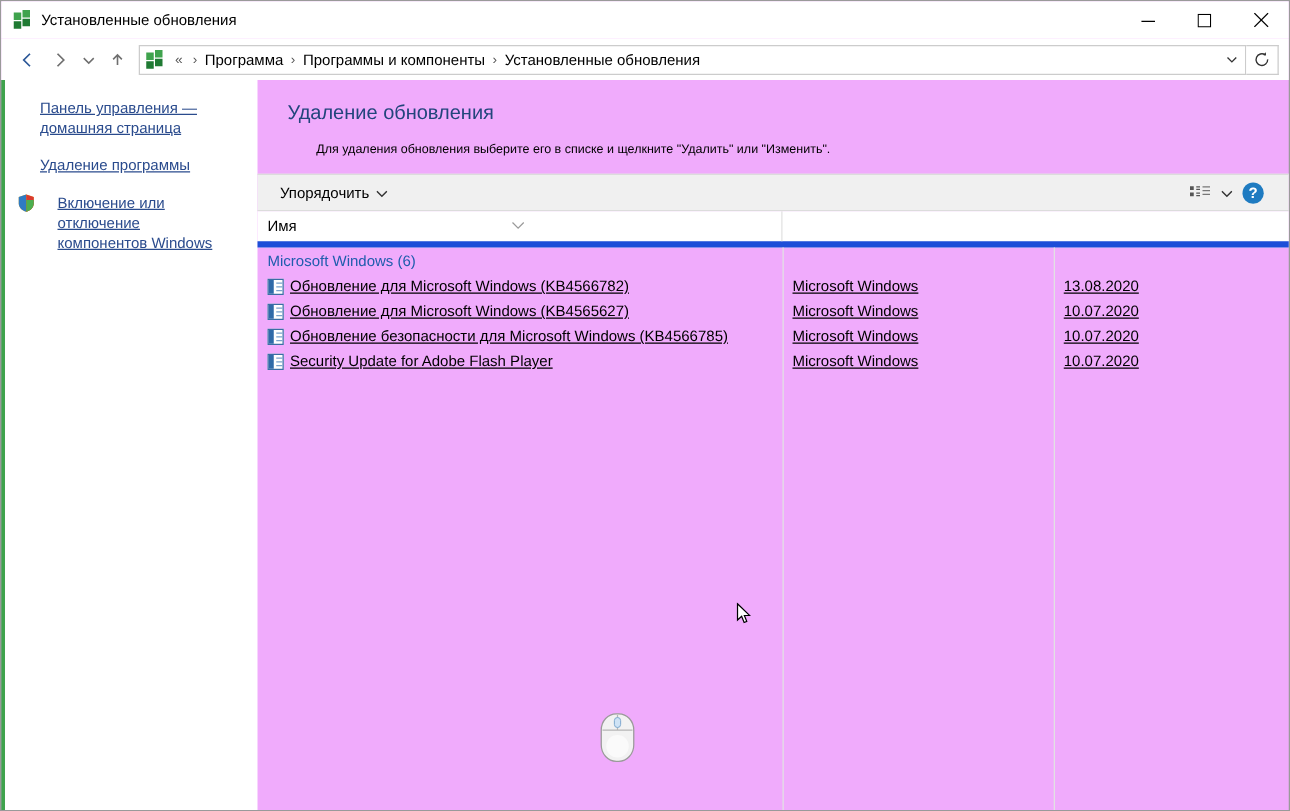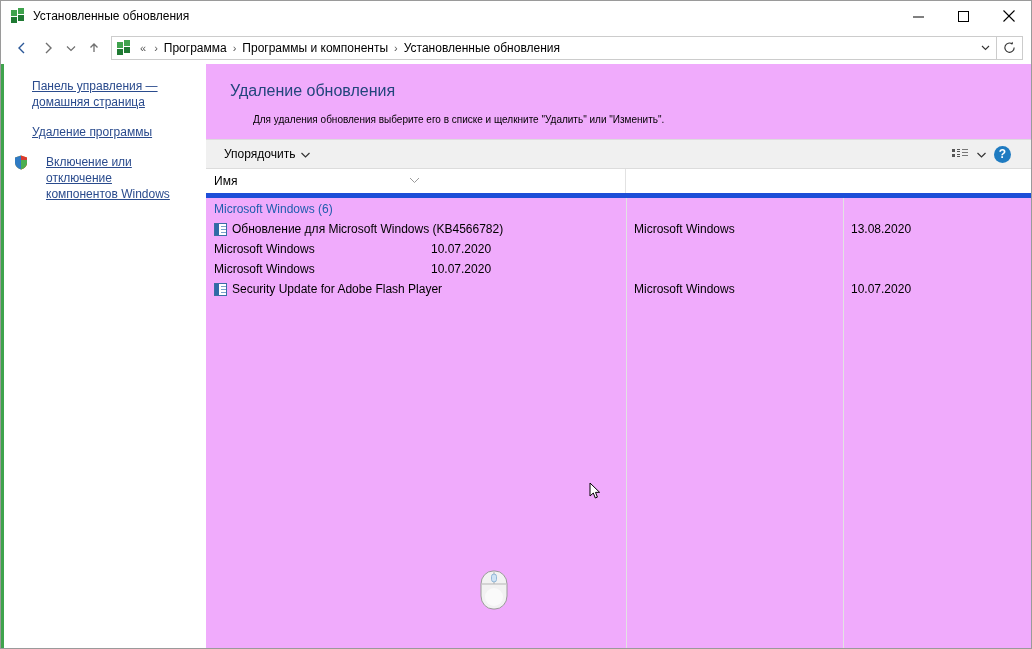--- a/index.html
+++ b/index.html
@@ -322,20 +322,21 @@
   .group-header {
     font-size: 12px;
     color: #1f5dad;
     padding: 4px 0 3px 8px;
   }
   .row {
     height: 20px;
     display: flex;
     align-items: center;
     font-size: 12px;
+    text-decoration: underline;
   }
   .cell-name {
     width: 420px;
     display: flex;
     align-items: center;
     gap: 5px;
     padding-left: 8px;
     box-sizing: border-box;
     white-space: nowrap;
     overflow: hidden;
@@ -562,25 +563,33 @@
             <div class="row">
               <div class="cell-name">
                 <span class="update-icon"></span>
                 <span>Обновление для Microsoft Windows (KB4566782)</span>
               </div>
               <div class="cell-program">Microsoft Windows</div>
               <div class="cell-installed">13.08.2020</div>
             </div>
 
             <div class="row">
+              <div class="cell-name">
+                <span class="update-icon"></span>
+                <span>Обновление для Microsoft Windows (KB4565627)</span>
+              </div>
               <div class="cell-program">Microsoft Windows</div>
               <div class="cell-installed">10.07.2020</div>
             </div>
 
             <div class="row">
+              <div class="cell-name">
+                <span class="update-icon"></span>
+                <span>Обновление безопасности для Microsoft Windows (KB4566785)</span>
+              </div>
               <div class="cell-program">Microsoft Windows</div>
               <div class="cell-installed">10.07.2020</div>
             </div>
 
             <div class="row">
               <div class="cell-name">
                 <span class="update-icon"></span>
                 <span>Security Update for Adobe Flash Player</span>
               </div>
               <div class="cell-program">Microsoft Windows</div>

